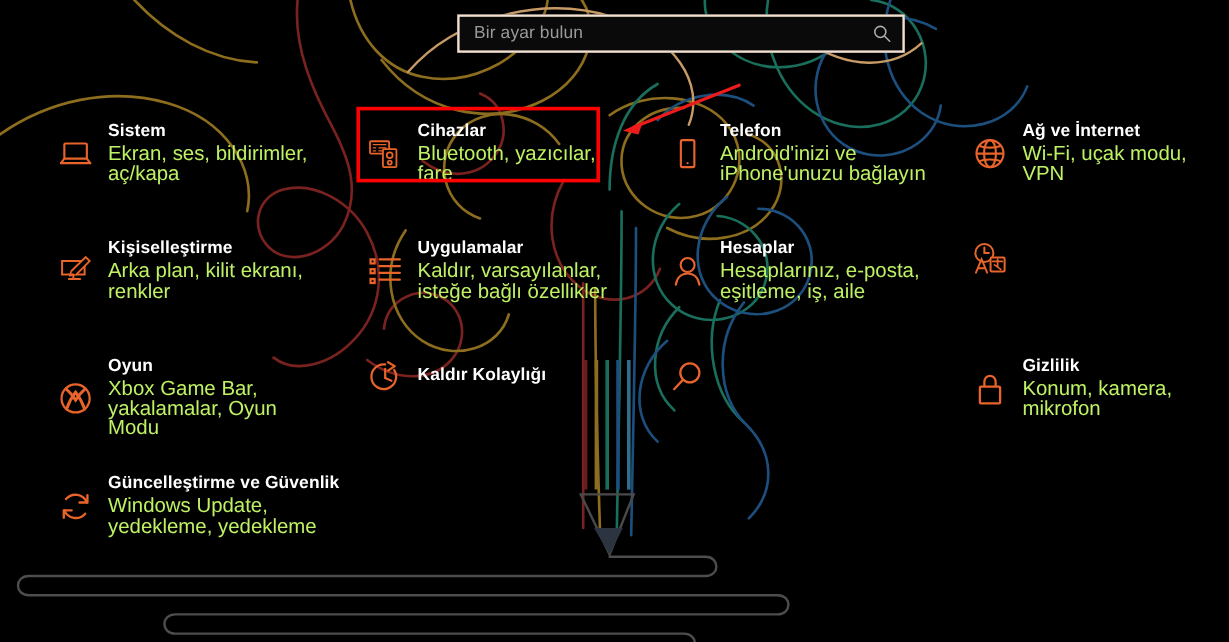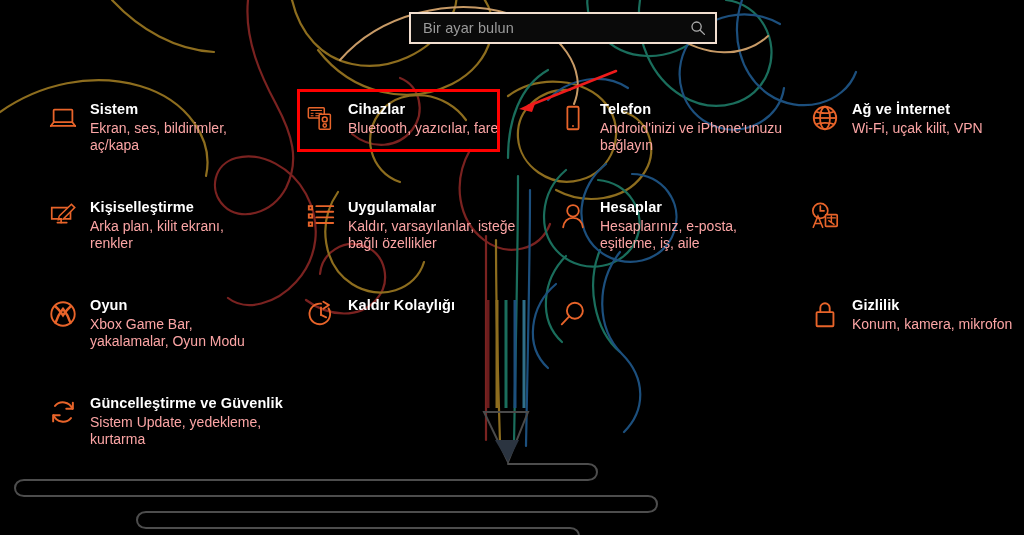--- a/index.html
+++ b/index.html
@@ -30,24 +30,23 @@
     width: 1024px; height: 535px;
     pointer-events: none;
     z-index: 0;
   }
 
   
   .search-wrap {
     position: absolute;
     left: 381px;
     top: 12px;
-    width: 308px;
+    width: 373px;
     height: 32px;
     z-index: 4;
-    margin-left: 28px;
   }
   .search-box {
     position: relative;
     width: 100%;
     height: 100%;
     box-sizing: border-box;
     background: #0a0a0a;
     border: 2px solid #f2dfd0;
     display: flex;
     align-items: center;
@@ -72,43 +71,43 @@
   
   .grid {
     position: absolute;
     left: 0; top: 0;
     width: 1024px; height: 535px;
     z-index: 3;
   }
   .tile {
     position: absolute;
     display: flex;
-    align-items: flex-start;
+    align-items: center;
     gap: 12px;
   }
   .tile-icon {
     width: 30px;
     height: 30px;
     flex: 0 0 30px;
     margin-top: 3px;
     color: #e8642a;
   }
   .tile-icon svg { display: block; width: 30px; height: 30px; }
   .tile-text { padding-top: 0px; }
   .tile-title {
     font-size: 14.5px;
     font-weight: bold;
     color: #ffffff;
     line-height: 18px;
     white-space: nowrap;
     letter-spacing: .1px;
   }
   .tile-desc {
-    font-size: 14px;
-    color: #fca5a5;
+    font-size: 17px;
+    color: #bef264;
     line-height: 16.5px;
     margin-top: 2px;
     max-width: 172px;
   }
   .tile-desc.wide { max-width: 190px; }
 
   
   .col1 { left: 48px; }
   .col2 { left: 306px; }
   .col3 { left: 558px; }
@@ -278,21 +277,21 @@
         <svg viewBox="0 0 32 32" fill="none" stroke="currentColor" stroke-width="1.9">
           <circle cx="16" cy="16" r="12"></circle>
           <ellipse cx="16" cy="16" rx="5.3" ry="12"></ellipse>
           <line x1="4" y1="16" x2="28" y2="16"></line>
           <path d="M6.6 9 C10 11.2 21.8 11.4 25.4 9"></path>
           <path d="M6.6 23 C10 20.8 21.8 20.6 25.4 23"></path>
         </svg>
       </span>
       <span class="tile-text">
         <span class="tile-title">Ağ ve İnternet</span>
-        <div class="tile-desc">Wi-Fi, uçak kilit, VPN</div>
+        <div class="tile-desc">Wi-Fi, uçak modu, VPN</div>
       </span>
     </div>
 
     <div class="tile col1 row2">
       <span class="tile-icon">
         <svg viewBox="0 0 32 32" fill="none" stroke="currentColor" stroke-width="1.8">
           <path d="M4 7 H24 V19 H4 Z"></path>
           <path d="M10 23 H20" stroke-linecap="round"></path>
           <path d="M14 19 V23" stroke-linecap="round"></path>
           <path d="M12 16 L25 3.5 L28.5 7 L16 19.5" stroke-width="1.7" fill="#000"></path>
@@ -402,21 +401,21 @@
       <span class="tile-icon">
         <svg viewBox="0 0 32 32" fill="none" stroke="currentColor" stroke-width="2.1">
           <path d="M26 12.5 A11 11 0 0 0 7.5 9.5" stroke-linecap="round"></path>
           <path d="M6 19.5 A11 11 0 0 0 24.5 22.5" stroke-linecap="round"></path>
           <path d="M19.5 12.5 H26.5 V6" stroke-linecap="round" stroke-linejoin="round"></path>
           <path d="M12.5 19.5 H5.5 V26" stroke-linecap="round" stroke-linejoin="round"></path>
         </svg>
       </span>
       <span class="tile-text">
         <span class="tile-title">Güncelleştirme ve Güvenlik</span>
-        <div class="tile-desc wide">Sistem Update, yedekleme, kurtarma</div>
+        <div class="tile-desc wide">Windows Update, yedekleme, yedekleme</div>
       </span>
     </div>
 
   </div>
 
   <div class="highlight-box"></div>
 
   <svg id="arrow-layer" viewBox="0 0 1024 535" xmlns="http://www.w3.org/2000/svg">
     <line x1="616" y1="71" x2="528" y2="106" stroke="#ee1b1b" stroke-width="2.6" stroke-linecap="round"></line>
     <path d="M519 109 L536 101 L532 112 Z" fill="#ee1b1b"></path>

